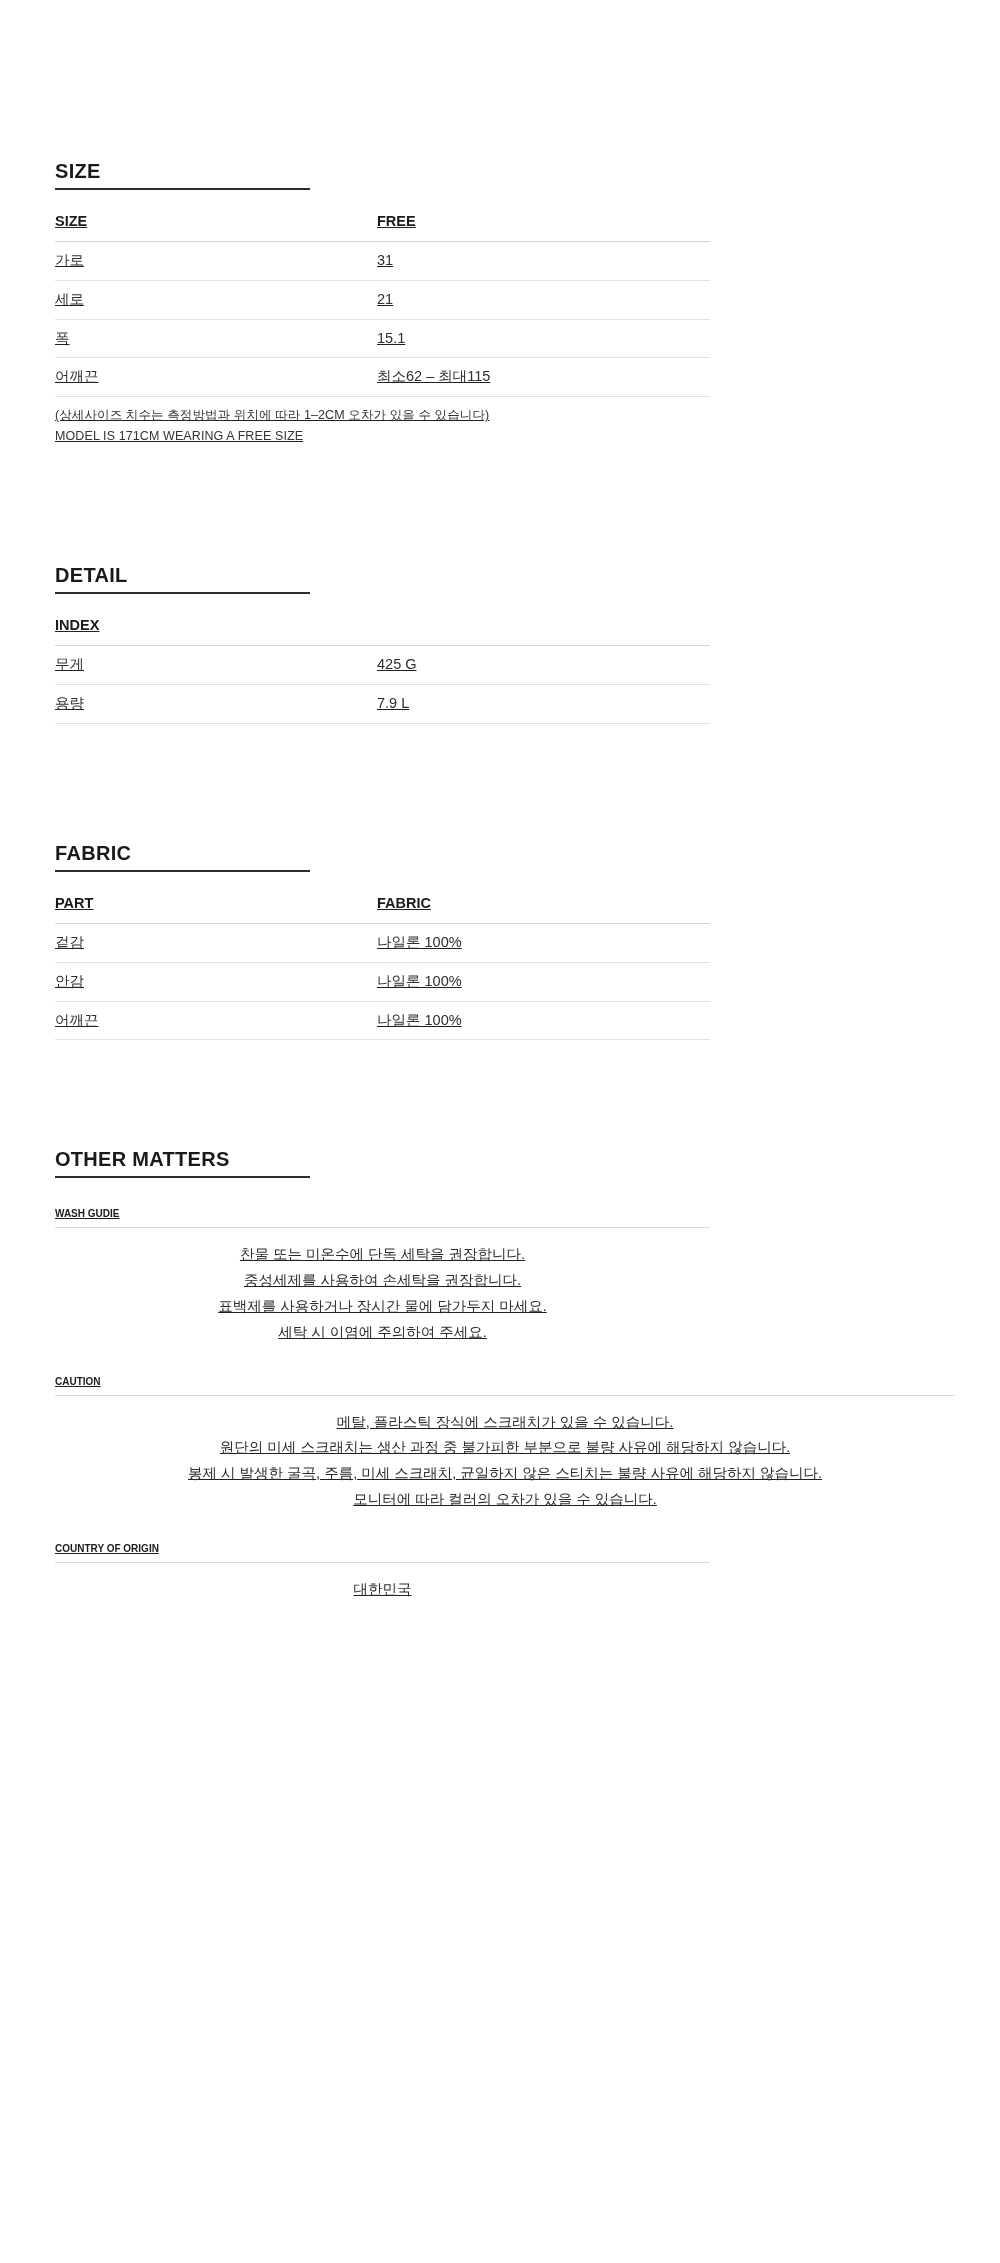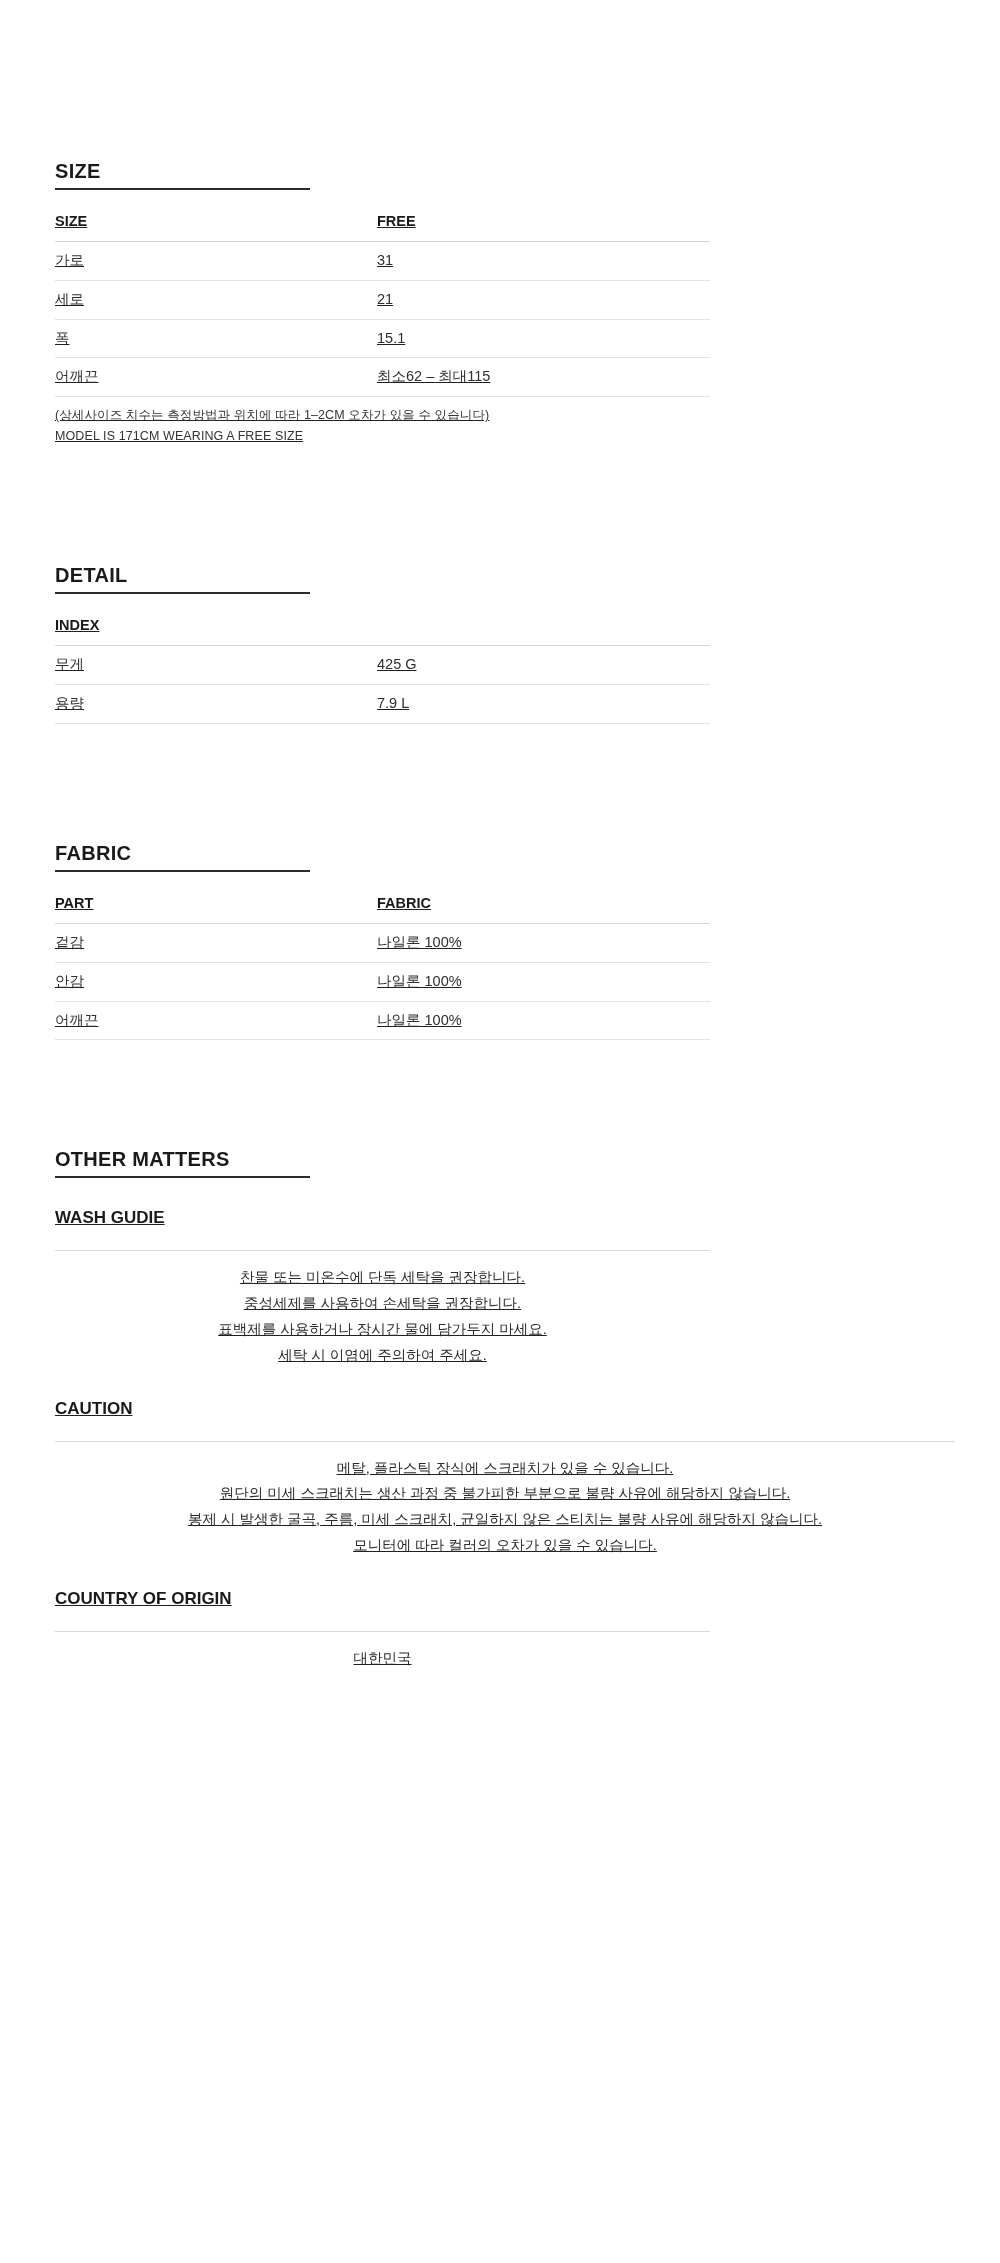--- a/index.html
+++ b/index.html
@@ -86,24 +86,24 @@
   .gap-size-to-detail { height: 118px; }
   .gap-detail-to-fabric { height: 118px; }
   .gap-fabric-to-other { height: 108px; }
 
   
   .sub-block {
     margin-top: 30px;
     width: 655px;
   }
   .sub-title {
-    font-size: 17px;
+    font-size: 10px;
     font-weight: bold;
     color: #1a1a1a;
-    padding-bottom: 22px;
+    padding-bottom: 8px;
     border-bottom: 1px solid #d9d9d9;
   }
   .sub-body {
     margin-top: 14px;
     font-size: 14.5px;
     line-height: 1.78;
     color: #2b2b2b;
     white-space: pre-line;
     text-align: center;
   }

